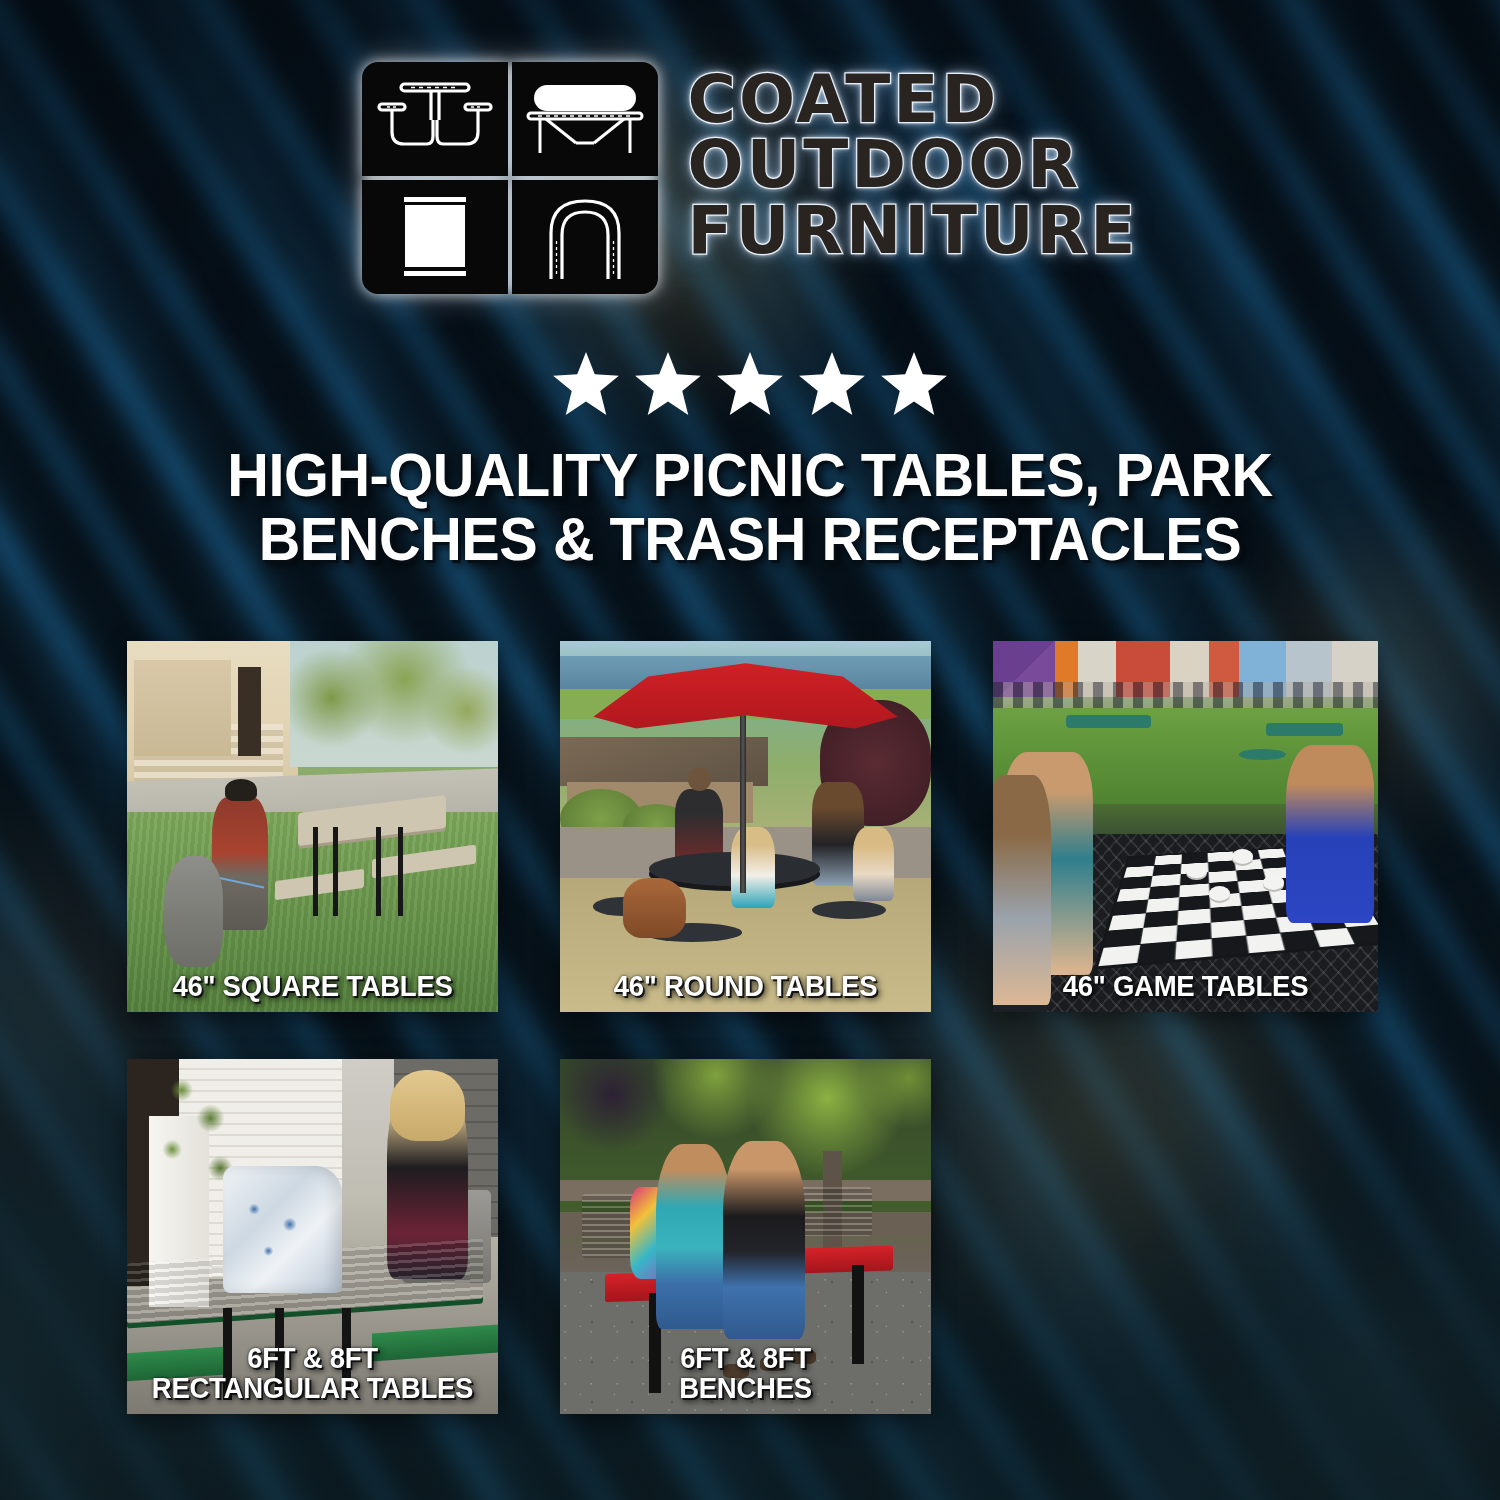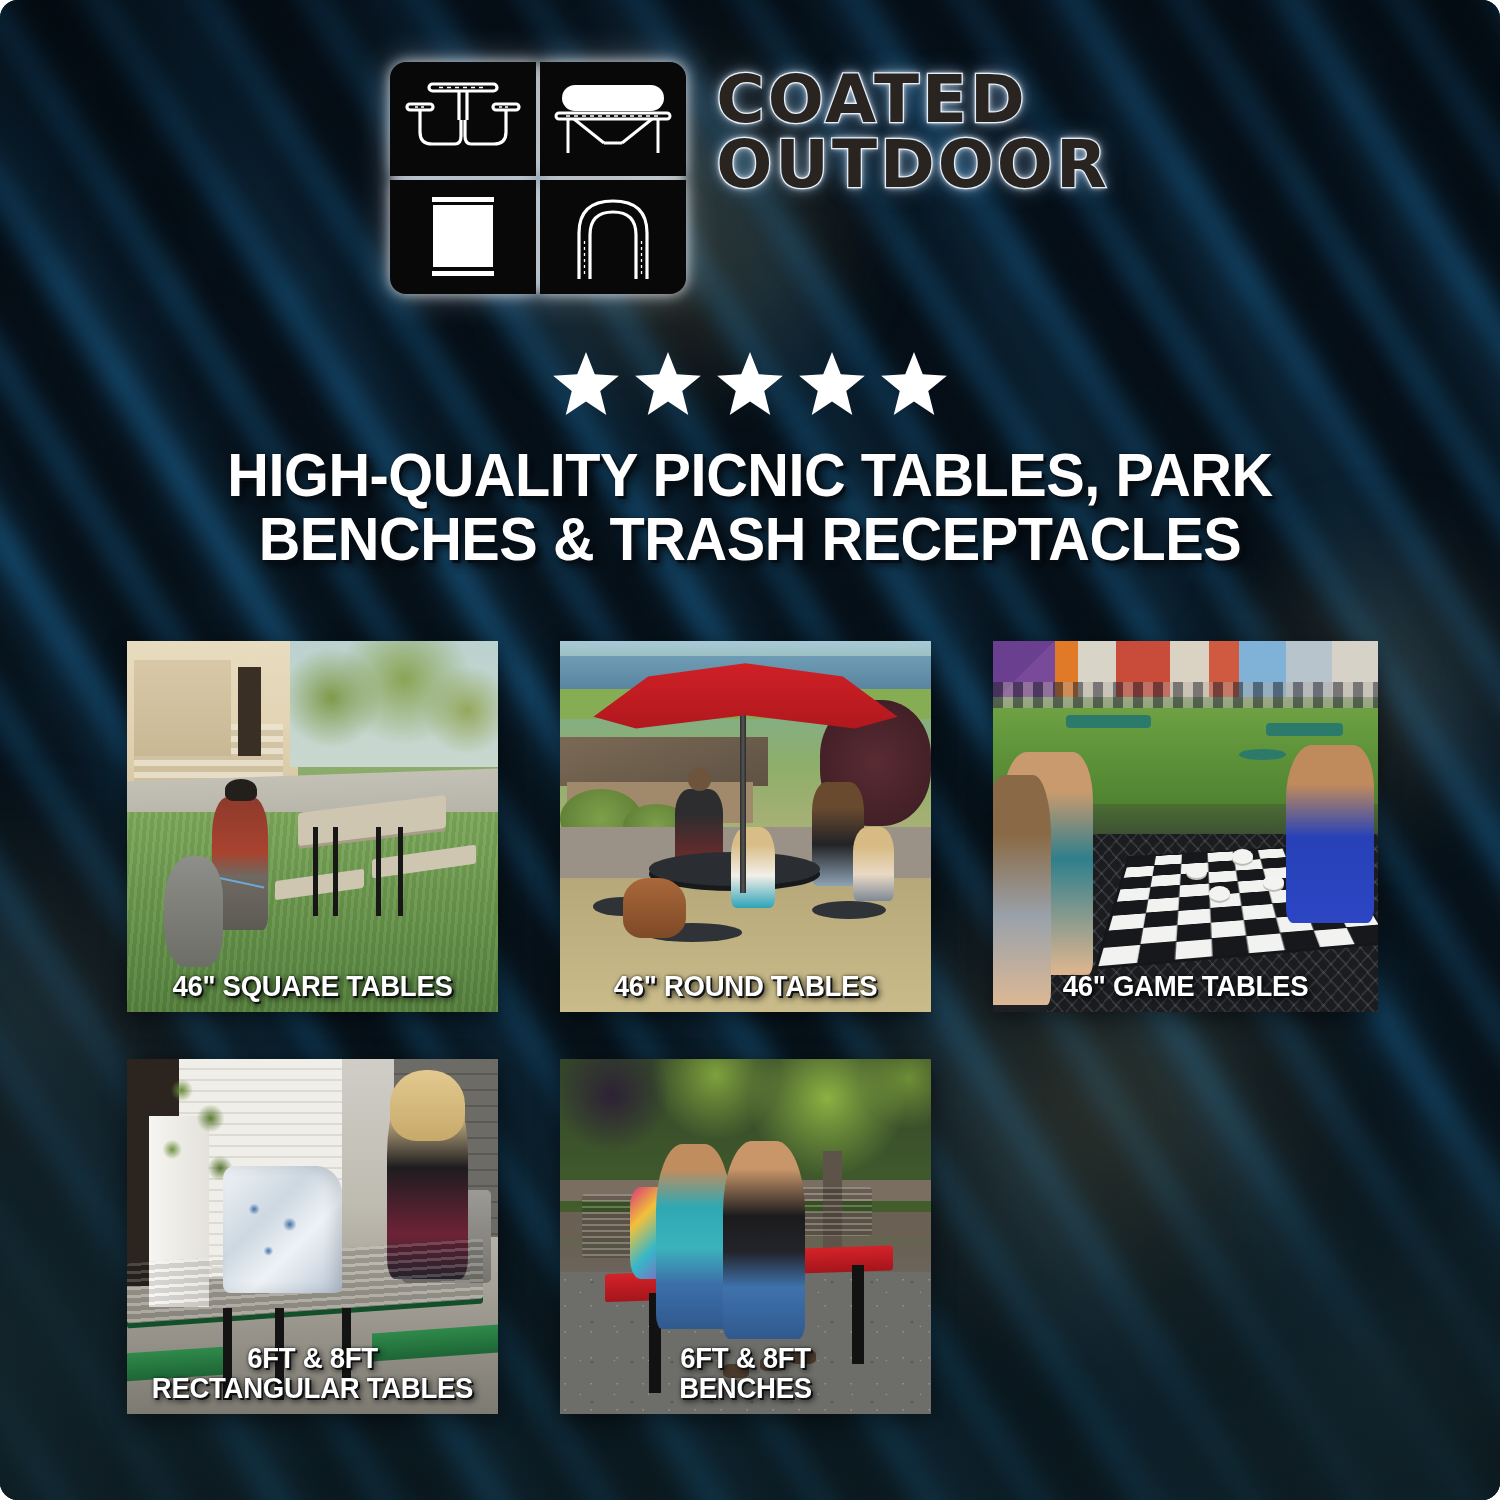--- a/index.html
+++ b/index.html
@@ -8,21 +8,20 @@
     overflow: hidden;
     font-family: "Liberation Sans", sans-serif;
   }
 
   
   #poster {
     position: relative;
     width: 1500px; height: 1500px;
     background: #15803d;
     overflow: hidden;
-    border-radius: 18px;
   }
   .bg-layer { position: absolute; inset: -80px; }
   .bg-mesh {
     background-color: #0c2b44;
     background-image:
       repeating-linear-gradient(58deg,
         rgba(7,18,28,0.97) 0px, rgba(7,18,28,0.97) 46px,
         rgba(18,70,108,0.95) 58px, rgba(24,86,128,0.92) 74px,
         rgba(7,18,28,0.97) 92px),
       repeating-linear-gradient(-58deg,
@@ -454,20 +453,21 @@
             <line x1="19.5" y1="52" x2="19.5" y2="86" stroke-width="1.3" stroke-dasharray="3 3"></line>
             <line x1="76.5" y1="52" x2="76.5" y2="86" stroke-width="1.3" stroke-dasharray="3 3"></line>
           </svg>
         </div>
 
       </div>
 
       <div class="brand-text">
         <div class="brand-line">COATED</div>
         <div class="brand-line">OUTDOOR</div>
+        <div class="brand-line">FURNITURE</div>
       </div>
     </div>
 
     <div class="stars">
       <svg class="star" viewBox="0 0 24 23">
           <polygon points="12,0 15.2,8.1 24,8.7 17.2,14.2 19.4,23 12,18.1 4.6,23 6.8,14.2 0,8.7 8.8,8.1" fill="#ffffff"></polygon>
         </svg>
       <svg class="star" viewBox="0 0 24 23">
           <polygon points="12,0 15.2,8.1 24,8.7 17.2,14.2 19.4,23 12,18.1 4.6,23 6.8,14.2 0,8.7 8.8,8.1" fill="#ffffff"></polygon>
         </svg>

